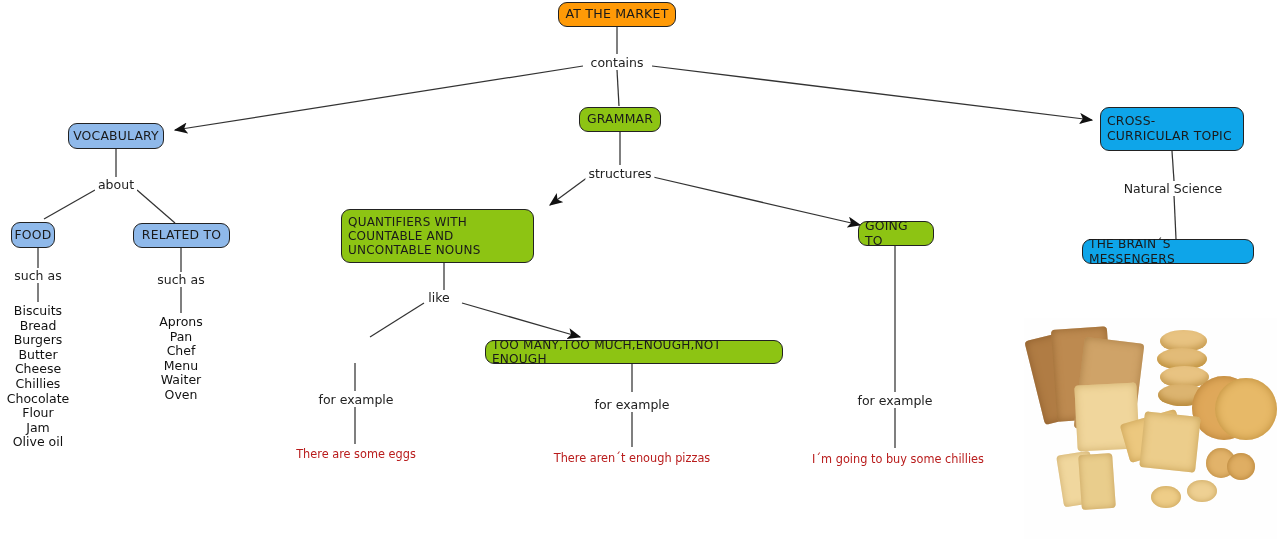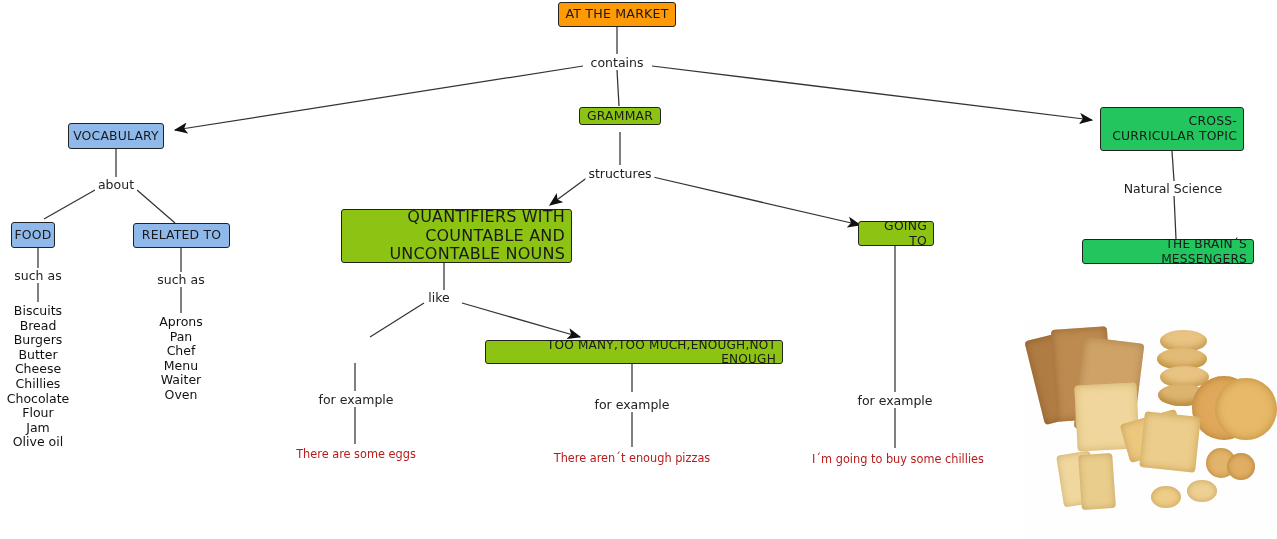--- a/index.html
+++ b/index.html
@@ -2,27 +2,27 @@
 <html><head>
 <meta charset="utf-8">
 <style>
   html,body{margin:0;padding:0;background:#ffffff;}
   body{width:1277px;height:539px;position:relative;overflow:hidden;
        font-family:"DejaVu Sans","Liberation Sans",sans-serif;color:#1a1a1a;}
   #canvas{position:absolute;inset:0;width:1277px;height:539px;}
   #edges{position:absolute;left:0;top:0;width:1277px;height:539px;}
 
   .node{position:absolute;box-sizing:border-box;border:1.4px solid #222;
-        border-radius:3px;display:flex;align-items:center;justify-content:center;
-        text-align:right;line-height:1.18;letter-spacing:.2px;}
+        border-radius:9px;display:flex;align-items:center;justify-content:center;
+        text-align:left;line-height:1.18;letter-spacing:.2px;}
   .node span{display:block;padding:0 6px;}
   .n-orange{background:#FF9A07;}
   .n-green{background:#8DC413;}
   .n-blue{background:#8FB9EA;}
-  .n-purple{background:#22c55e;}
+  .n-purple{background:#0ea5e9;}
 
   .elabel{position:absolute;font-size:12.5px;color:#222;white-space:nowrap;
           transform:translateX(-50%);background:#fff;padding:0 3px;}
   .listblock{position:absolute;transform:translateX(-50%);text-align:center;
              font-size:12.5px;line-height:14.6px;color:#111;white-space:nowrap;}
   .sentence{position:absolute;transform:translateX(-50%);white-space:nowrap;
             font-size:12.6px;color:#b91c1c;
             font-family:"DejaVu Sans Condensed","DejaVu Sans","Liberation Sans",sans-serif;}
 
   
@@ -83,37 +83,37 @@
   </svg>
 
   <div class="node n-orange" style="left:558px;top:2px;width:118px;height:25px;font-size:12.6px;">
     <span>AT THE MARKET</span>
   </div>
 
   <div class="node n-blue" style="left:68px;top:123px;width:96px;height:26px;font-size:12.4px;">
     <span>VOCABULARY</span>
   </div>
 
-  <div class="node n-green" style="left:579px;top:107px;width:82px;height:18px;font-size:12.4px;">
+  <div class="node n-green" style="left:579px;top:107px;width:82px;height:25px;font-size:12.4px;">
     <span>GRAMMAR</span>
   </div>
 
   <div class="node n-purple" style="left:1100px;top:107px;width:144px;height:44px;font-size:12.4px;">
     <span>CROSS-CURRICULAR TOPIC</span>
   </div>
 
   <div class="node n-blue" style="left:11px;top:222px;width:44px;height:26px;font-size:12.4px;">
     <span>FOOD</span>
   </div>
 
   <div class="node n-blue" style="left:133px;top:223px;width:97px;height:25px;font-size:12.4px;">
     <span>RELATED TO</span>
   </div>
 
-  <div class="node n-green" style="left:341px;top:209px;width:231px;height:54px;font-size:16px;">
+  <div class="node n-green" style="left:341px;top:209px;width:193px;height:54px;font-size:12px;">
     <span>QUANTIFIERS WITH COUNTABLE AND UNCONTABLE NOUNS</span>
   </div>
 
   <div class="node n-green" style="left:858px;top:221px;width:76px;height:25px;font-size:12.4px;">
     <span>GOING TO</span>
   </div>
 
   <div class="node n-purple" style="left:1082px;top:239px;width:172px;height:25px;font-size:12.2px;">
     <span>THE BRAIN´S MESSENGERS</span>
   </div>

